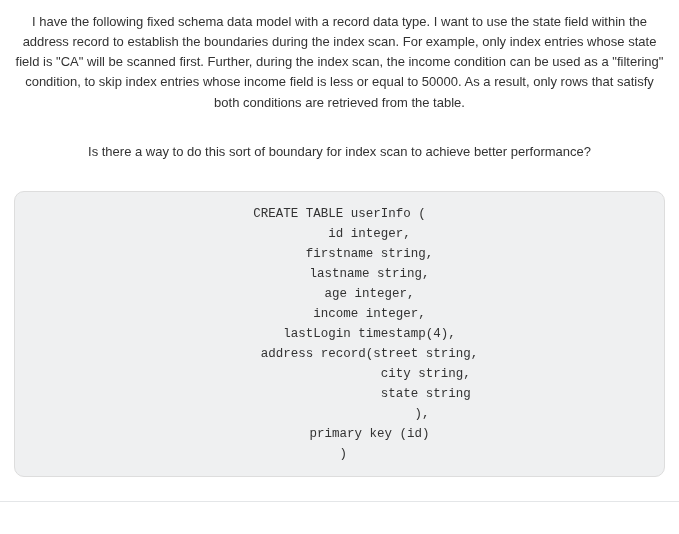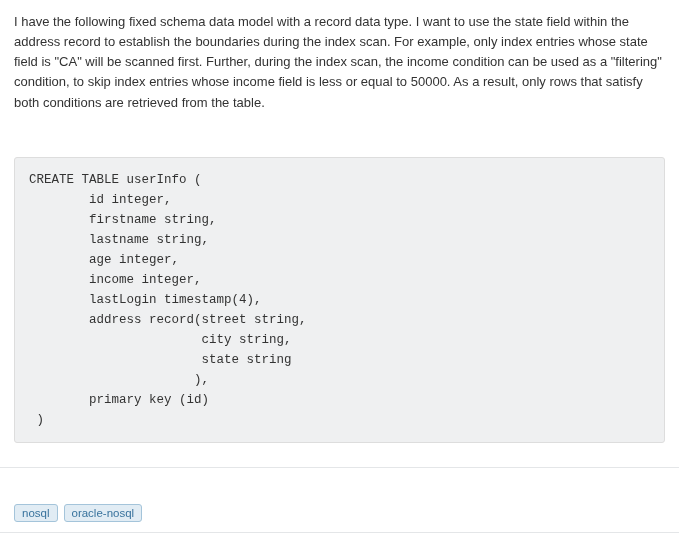--- a/index.html
+++ b/index.html
@@ -1,35 +1,35 @@
 <!DOCTYPE html>
 <html><head>
   <meta charset="utf-8">
   <style>
-    * { box-sizing: border-box; margin: 0; padding: 0; }
+    * { box-sizing: border-box; margin: 0; padding: 0; text-align: center; }
     body {
       font-family: Arial, sans-serif;
       font-size: 13px;
       background: #fff;
       color: #333;
       width: 679px;
     }
     .content-area {
       padding: 12px 14px 10px 14px;
     }
     .question-text {
       font-size: 13px;
       line-height: 1.55;
       color: #333;
       margin-bottom: 14px;
     }
     .code-block {
       background: #eff0f1;
       border: 1px solid #ddd;
-      border-radius: 3px;
+      border-radius: 10px;
       padding: 12px 14px;
       font-family: 'Courier New', Courier, monospace;
       font-size: 12.5px;
       line-height: 1.6;
       white-space: pre;
       color: #333;
       margin-bottom: 14px;
       overflow-x: auto;
     }
     .tags-area {
@@ -51,20 +51,21 @@
       cursor: pointer;
       margin-top: 28px;
     }
   </style>
 </head>
 <body>
 
 <div class="content-area">
   <p class="question-text">I have the following fixed schema data model with a record data type. I want to use the state field within the address record to establish the boundaries during the index scan. For example, only index entries whose state field is "CA" will be scanned first. Further, during the index scan, the income condition can be used as a "filtering" condition, to skip index entries whose income field is less or equal to 50000. As a result, only rows that satisfy both conditions are retrieved from the table.</p>
   <br>
+  <p class="question-text">Is there a way to do this sort of boundary for index scan to achieve better performance?</p>
   <br>
   <pre class="code-block">CREATE TABLE userInfo (
         id integer,
         firstname string,
         lastname string,
         age integer,
         income integer,
         lastLogin timestamp(4),
         address record(street string,
                        city string,

